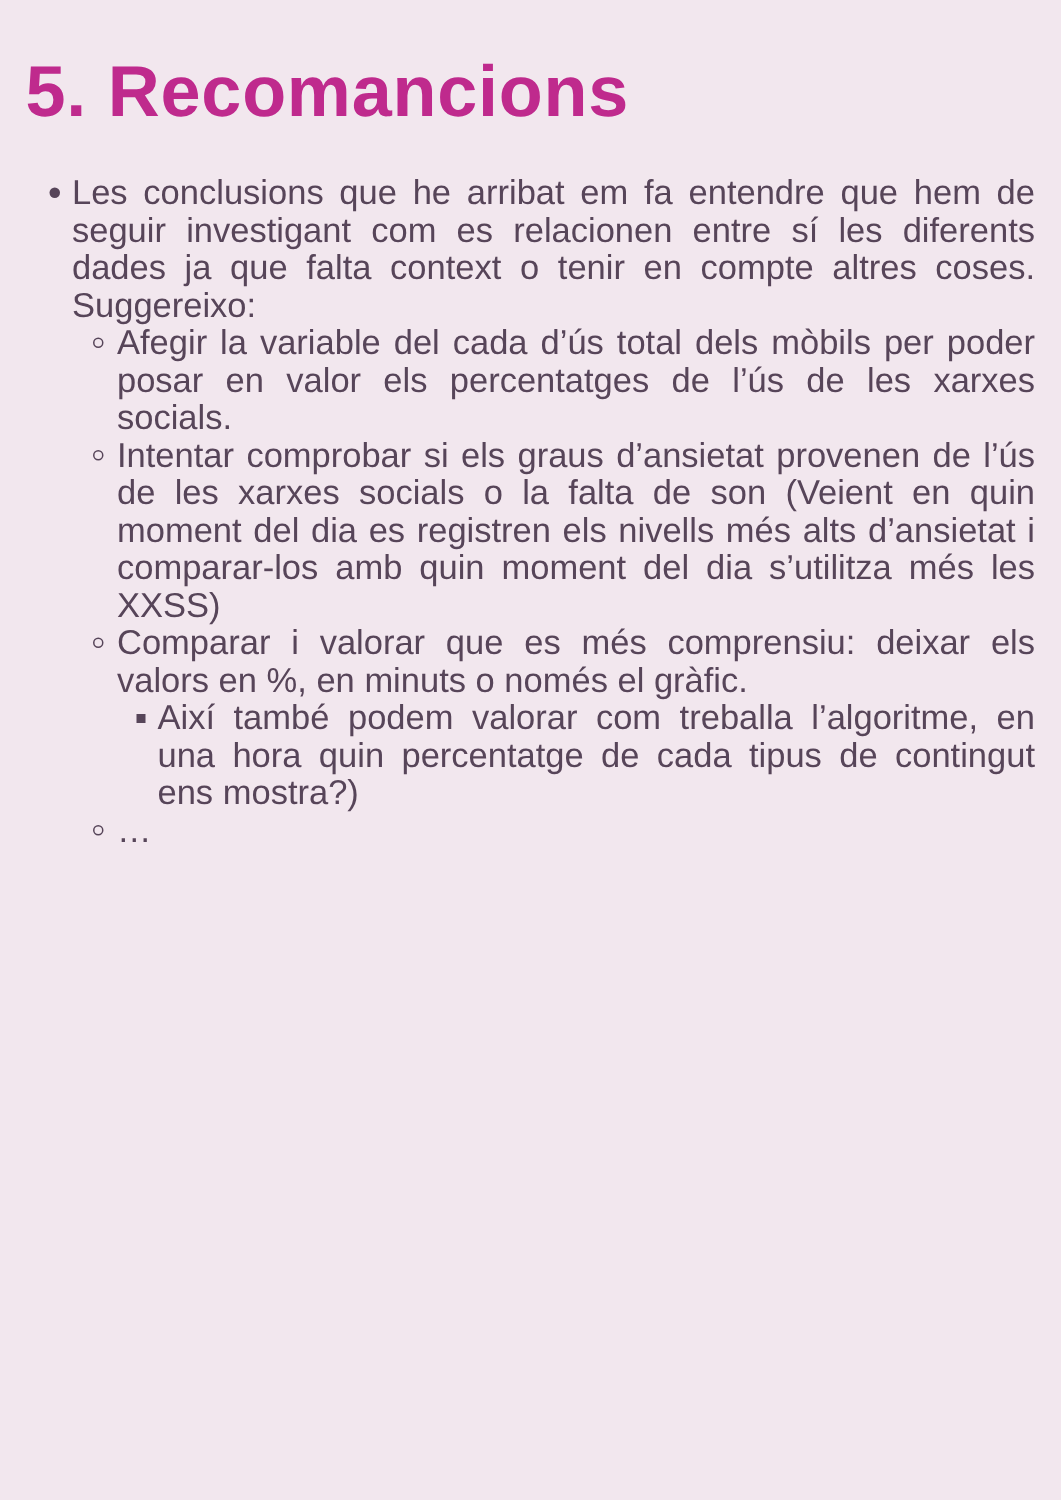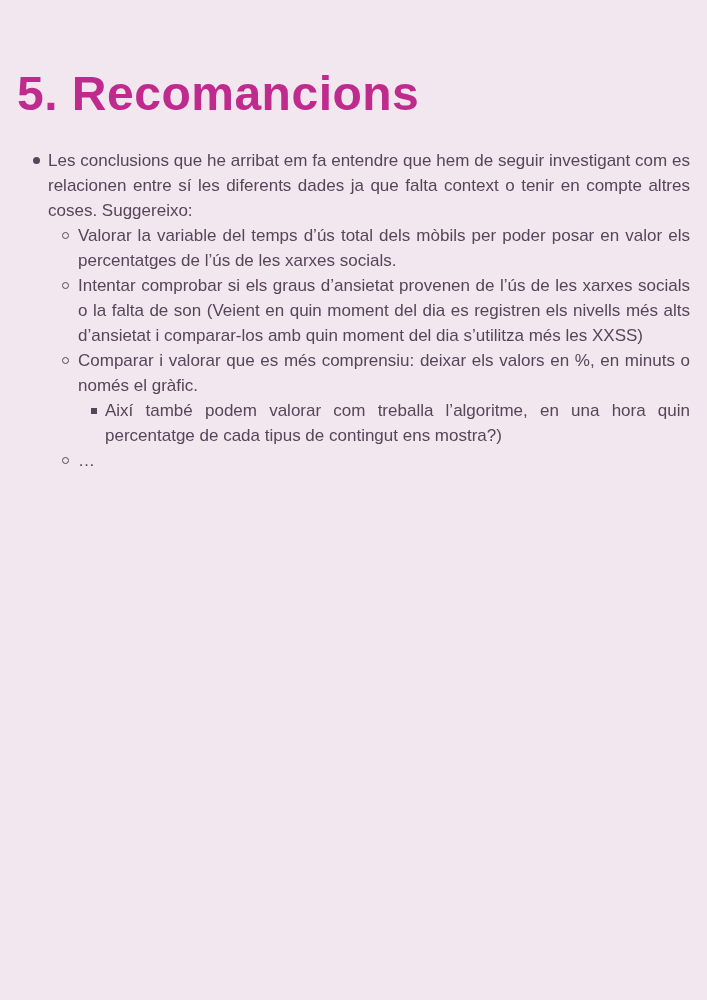--- a/index.html
+++ b/index.html
@@ -12,32 +12,31 @@
     background: #f2e7ee;
     font-family: "Liberation Sans", sans-serif;
     color: #574559;
     overflow: hidden;
   }
   .page {
     box-sizing: border-box;
     width: 707px;
     height: 868px;
     padding: 34px 17px 0 17px;
-    margin-top: 32px;
   }
   .title {
     margin: 0 0 27px 0;
     font-size: 48px;
     line-height: 1.15;
     font-weight: 700;
     letter-spacing: 0.5px;
     color: #bf2a8d;
   }
   .list {
-    font-size: 17px;
+    font-size: 23px;
     line-height: 25px;
     font-weight: 400;
   }
   .li {
     display: flex;
     text-align: justify;
   }
   .li .txt {
     flex: 1 1 auto;
     min-width: 0;
@@ -86,21 +85,21 @@
 
   <div class="list">
 
     <div class="li l1">
       <span class="marker dot"></span>
       <div class="txt">Les conclusions que he arribat em fa entendre que hem de seguir investigant com es relacionen entre sí les diferents dades ja que falta context o tenir en compte altres coses. Suggereixo:</div>
     </div>
 
     <div class="li l2">
       <span class="marker circle"></span>
-      <div class="txt">Valorar la variable del temps d’ús total dels mòbils per poder posar en valor els percentatges de l’ús de les xarxes socials.</div>
+      <div class="txt">Afegir la variable del cada d’ús total dels mòbils per poder posar en valor els percentatges de l’ús de les xarxes socials.</div>
     </div>
 
     <div class="li l2">
       <span class="marker circle"></span>
       <div class="txt">Intentar comprobar si els graus d’ansietat provenen de l’ús de les xarxes socials o la falta de son (Veient en quin moment del dia es registren els nivells més alts d’ansietat i comparar-los amb quin moment del dia s’utilitza més les XXSS)</div>
     </div>
 
     <div class="li l2">
       <span class="marker circle"></span>
       <div class="txt">Comparar i valorar que es més comprensiu: deixar els valors en %, en minuts o només el gràfic.</div>

